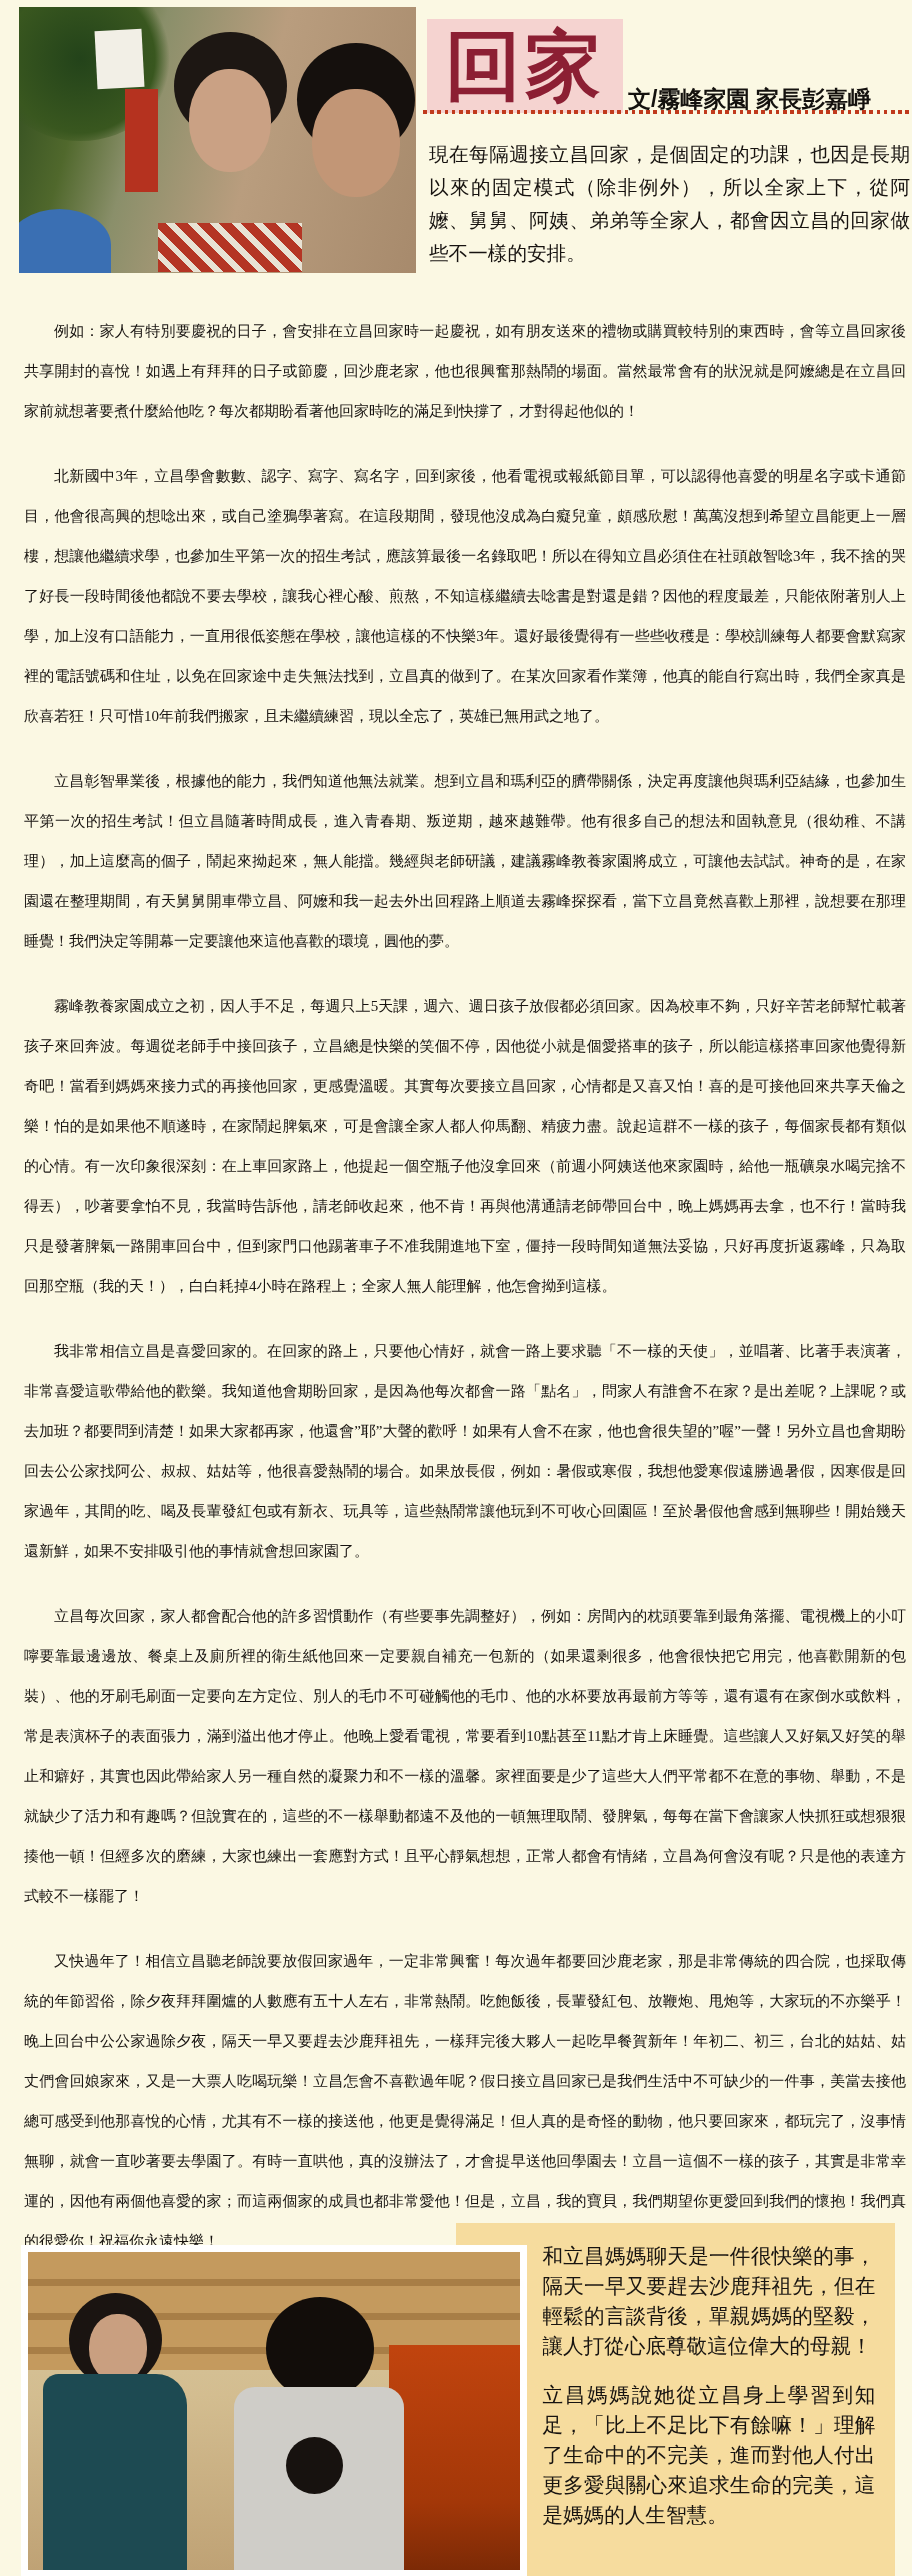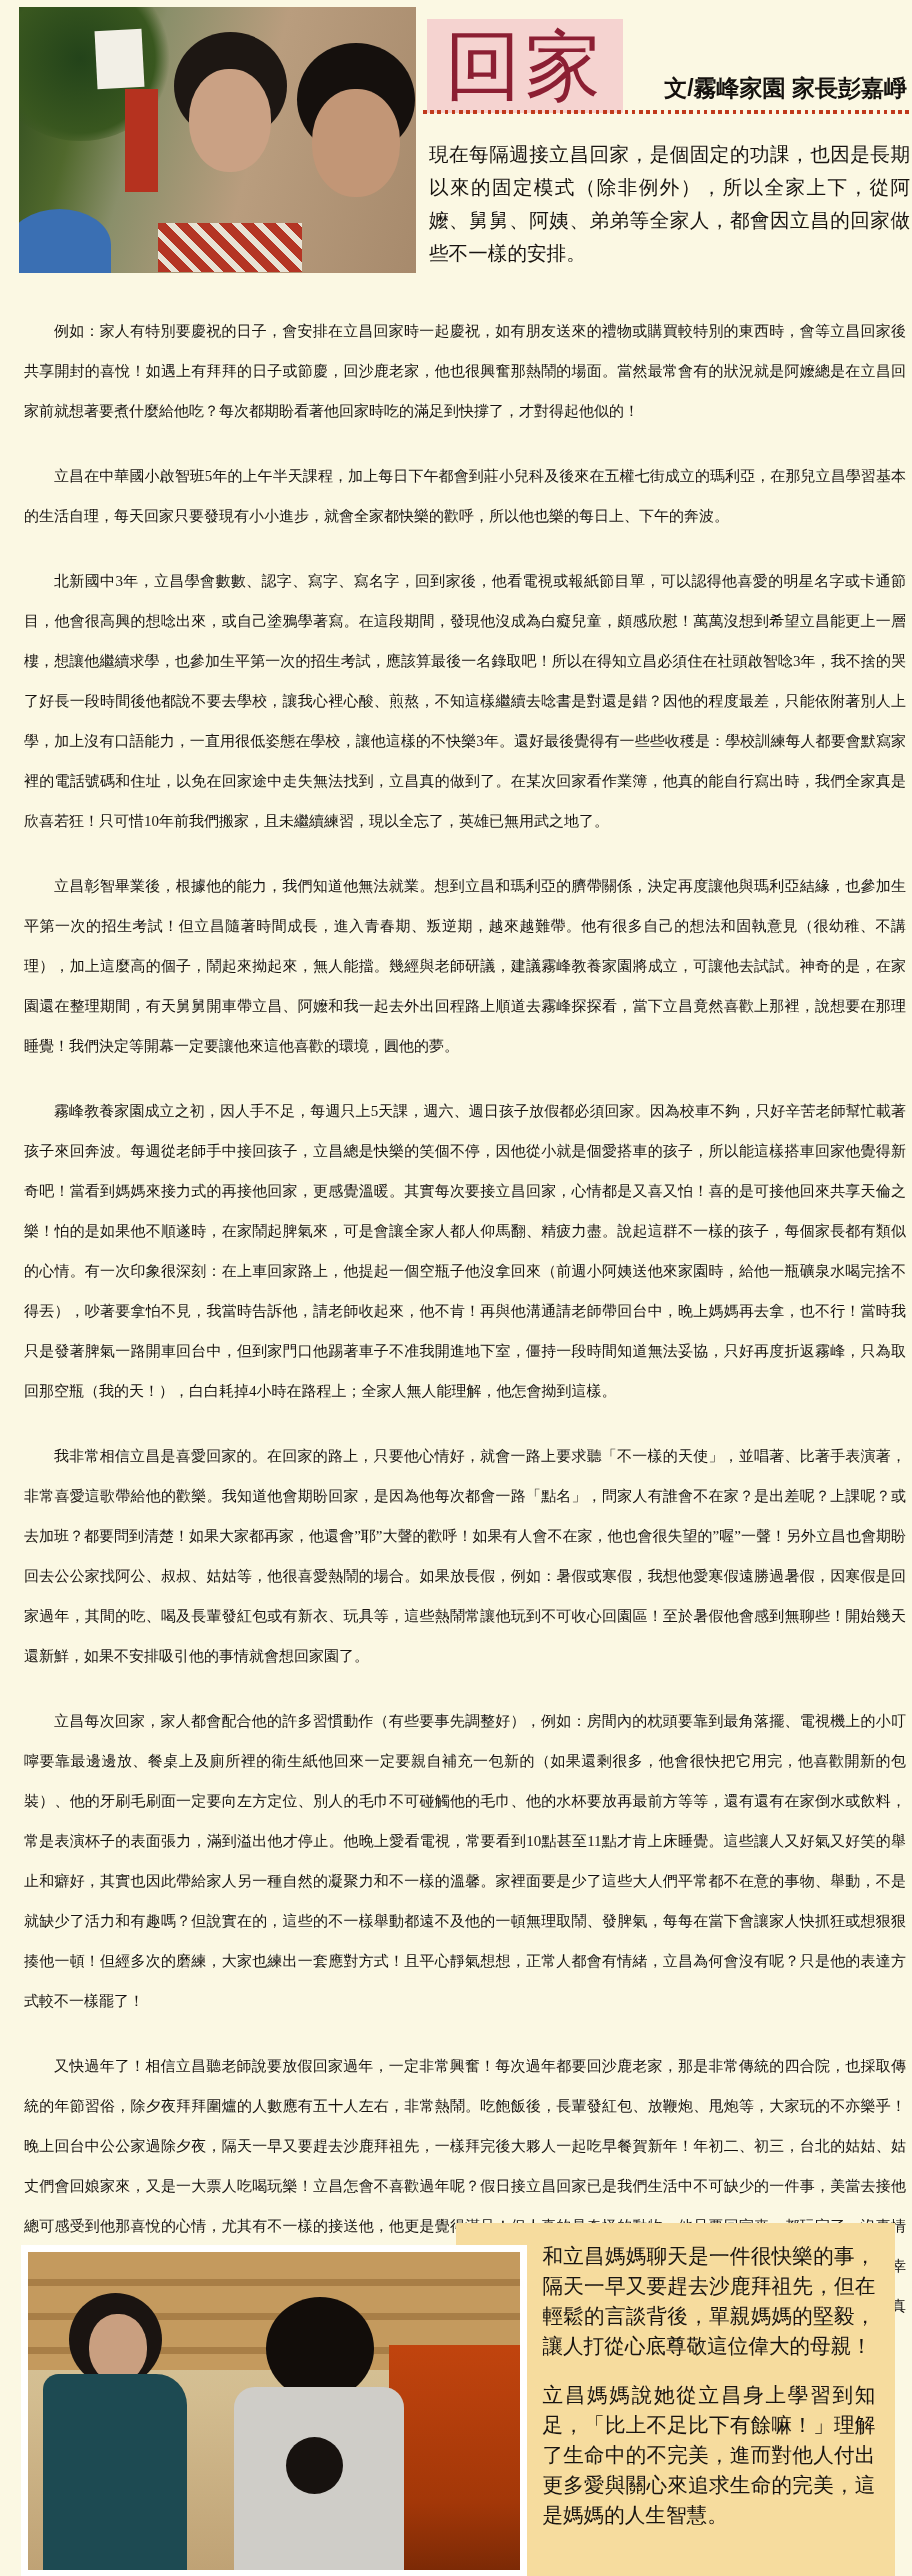--- a/index.html
+++ b/index.html
@@ -6,23 +6,23 @@
   body{width:913px;height:2946px;position:relative;background:var(--page-bg,#fbf8e3);
        font-family:"Liberation Serif",serif;color:#171310;}
   .abs{position:absolute;}
 
   
   .header-photo{left:18.5px;top:7.2px;width:397px;height:266px;overflow:hidden;
      background:linear-gradient(105deg,#2e4a1f 0%,#50682c 18%,#8a8f6a 32%,#b99d7e 58%,#a78a6c 100%);}
   .ph-shape{position:absolute;}
   .title-box{left:427px;top:18.5px;width:196px;height:94px;background:var(--title-bg,#f5d3d0);
      display:flex;align-items:center;justify-content:center;}
-  .title-box span{font-size:76px;font-weight:normal;color:var(--title-color,#8c1f33);
+  .title-box span{font-size:76px;font-weight:bold;color:var(--title-color,#8c1f33);
      letter-spacing:4.1px;line-height:1;}
-  .byline{left:592px;top:73px;width:315px;text-align:right;font-family:"Liberation Sans",sans-serif;
+  .byline{left:592px;top:84px;width:315px;text-align:center;font-family:"Liberation Sans",sans-serif;
      font-weight:bold;font-size:23px;color:#14110e;}
   .dotted-sep{left:423px;top:110px;width:486px;height:4.1px;
      background:repeating-linear-gradient(90deg,var(--accent,#c03a1c) 0 3.6px,transparent 3.6px 7.2px);}
   .intro{left:429px;top:138px;width:481px;font-size:19.6px;line-height:33px;text-align:justify;}
 
   
   .body-col{left:24px;top:295px;width:882px;}
   .body-col p{margin:16px 0 25px 0;font-size:15px;line-height:40px;text-align:justify;text-indent:2em;}
 
   
@@ -57,21 +57,20 @@
 
 <div class="abs title-box">
   <span>回家</span>
 </div>
 <div class="abs byline">文/霧峰家園 家長彭嘉崢</div>
 <div class="abs dotted-sep"></div>
 <div class="abs intro">現在每隔週接立昌回家，是個固定的功課，也因是長期以來的固定模式（除非例外），所以全家上下，從阿嬤、舅舅、阿姨、弟弟等全家人，都會因立昌的回家做些不一樣的安排。</div>
 
 <div class="abs body-col">
   <p>例如：家人有特別要慶祝的日子，會安排在立昌回家時一起慶祝，如有朋友送來的禮物或購買較特別的東西時，會等立昌回家後共享開封的喜悅！如遇上有拜拜的日子或節慶，回沙鹿老家，他也很興奮那熱鬧的場面。當然最常會有的狀況就是阿嬤總是在立昌回家前就想著要煮什麼給他吃？每次都期盼看著他回家時吃的滿足到快撐了，才對得起他似的！</p>
-  <p>立昌在中華國小啟智班5年的上午半天課程，加上每日下午都會到莊小兒科及後來在五權七街成立的瑪利亞，在那兒立昌學習基本的生活自理，每天回家只要發現有小小進步，就會全家都快樂的歡呼，所以他也樂的每日上、下午的奔波。</p>
   <p>北新國中3年，立昌學會數數、認字、寫字、寫名字，回到家後，他看電視或報紙節目單，可以認得他喜愛的明星名字或卡通節目，他會很高興的想唸出來，或自己塗鴉學著寫。在這段期間，發現他沒成為白癡兒童，頗感欣慰！萬萬沒想到希望立昌能更上一層樓，想讓他繼續求學，也參加生平第一次的招生考試，應該算最後一名錄取吧！所以在得知立昌必須住在社頭啟智唸3年，我不捨的哭了好長一段時間後他都說不要去學校，讓我心裡心酸、煎熬，不知這樣繼續去唸書是對還是錯？因他的程度最差，只能依附著別人上學，加上沒有口語能力，一直用很低姿態在學校，讓他這樣的不快樂3年。還好最後覺得有一些些收穫是：學校訓練每人都要會默寫家裡的電話號碼和住址，以免在回家途中走失無法找到，立昌真的做到了。在某次回家看作業簿，他真的能自行寫出時，我們全家真是欣喜若狂！只可惜10年前我們搬家，且未繼續練習，現以全忘了，英雄已無用武之地了。</p>
   <p>立昌彰智畢業後，根據他的能力，我們知道他無法就業。想到立昌和瑪利亞的臍帶關係，決定再度讓他與瑪利亞結緣，也參加生平第一次的招生考試！但立昌隨著時間成長，進入青春期、叛逆期，越來越難帶。他有很多自己的想法和固執意見（很幼稚、不講理），加上這麼高的個子，鬧起來拗起來，無人能擋。幾經與老師研議，建議霧峰教養家園將成立，可讓他去試試。神奇的是，在家園還在整理期間，有天舅舅開車帶立昌、阿嬤和我一起去外出回程路上順道去霧峰探探看，當下立昌竟然喜歡上那裡，說想要在那理睡覺！我們決定等開幕一定要讓他來這他喜歡的環境，圓他的夢。</p>
   <p>霧峰教養家園成立之初，因人手不足，每週只上5天課，週六、週日孩子放假都必須回家。因為校車不夠，只好辛苦老師幫忙載著孩子來回奔波。每週從老師手中接回孩子，立昌總是快樂的笑個不停，因他從小就是個愛搭車的孩子，所以能這樣搭車回家他覺得新奇吧！當看到媽媽來接力式的再接他回家，更感覺溫暖。其實每次要接立昌回家，心情都是又喜又怕！喜的是可接他回來共享天倫之樂！怕的是如果他不順遂時，在家鬧起脾氣來，可是會讓全家人都人仰馬翻、精疲力盡。說起這群不一樣的孩子，每個家長都有類似的心情。有一次印象很深刻：在上車回家路上，他提起一個空瓶子他沒拿回來（前週小阿姨送他來家園時，給他一瓶礦泉水喝完捨不得丟），吵著要拿怕不見，我當時告訴他，請老師收起來，他不肯！再與他溝通請老師帶回台中，晚上媽媽再去拿，也不行！當時我只是發著脾氣一路開車回台中，但到家門口他踢著車子不准我開進地下室，僵持一段時間知道無法妥協，只好再度折返霧峰，只為取回那空瓶（我的天！），白白耗掉4小時在路程上；全家人無人能理解，他怎會拗到這樣。</p>
   <p>我非常相信立昌是喜愛回家的。在回家的路上，只要他心情好，就會一路上要求聽「不一樣的天使」，並唱著、比著手表演著，非常喜愛這歌帶給他的歡樂。我知道他會期盼回家，是因為他每次都會一路「點名」，問家人有誰會不在家？是出差呢？上課呢？或去加班？都要問到清楚！如果大家都再家，他還會”耶”大聲的歡呼！如果有人會不在家，他也會很失望的”喔”一聲！另外立昌也會期盼回去公公家找阿公、叔叔、姑姑等，他很喜愛熱鬧的場合。如果放長假，例如：暑假或寒假，我想他愛寒假遠勝過暑假，因寒假是回家過年，其間的吃、喝及長輩發紅包或有新衣、玩具等，這些熱鬧常讓他玩到不可收心回園區！至於暑假他會感到無聊些！開始幾天還新鮮，如果不安排吸引他的事情就會想回家園了。</p>
   <p>立昌每次回家，家人都會配合他的許多習慣動作（有些要事先調整好），例如：房間內的枕頭要靠到最角落擺、電視機上的小叮嚀要靠最邊邊放、餐桌上及廁所裡的衛生紙他回來一定要親自補充一包新的（如果還剩很多，他會很快把它用完，他喜歡開新的包裝）、他的牙刷毛刷面一定要向左方定位、別人的毛巾不可碰觸他的毛巾、他的水杯要放再最前方等等，還有還有在家倒水或飲料，常是表演杯子的表面張力，滿到溢出他才停止。他晚上愛看電視，常要看到10點甚至11點才肯上床睡覺。這些讓人又好氣又好笑的舉止和癖好，其實也因此帶給家人另一種自然的凝聚力和不一樣的溫馨。家裡面要是少了這些大人們平常都不在意的事物、舉動，不是就缺少了活力和有趣嗎？但說實在的，這些的不一樣舉動都遠不及他的一頓無理取鬧、發脾氣，每每在當下會讓家人快抓狂或想狠狠揍他一頓！但經多次的磨練，大家也練出一套應對方式！且平心靜氣想想，正常人都會有情緒，立昌為何會沒有呢？只是他的表達方式較不一樣罷了！</p>
   <p>又快過年了！相信立昌聽老師說要放假回家過年，一定非常興奮！每次過年都要回沙鹿老家，那是非常傳統的四合院，也採取傳統的年節習俗，除夕夜拜拜圍爐的人數應有五十人左右，非常熱鬧。吃飽飯後，長輩發紅包、放鞭炮、甩炮等，大家玩的不亦樂乎！晚上回台中公公家過除夕夜，隔天一早又要趕去沙鹿拜祖先，一樣拜完後大夥人一起吃早餐賀新年！年初二、初三，台北的姑姑、姑丈們會回娘家來，又是一大票人吃喝玩樂！立昌怎會不喜歡過年呢？假日接立昌回家已是我們生活中不可缺少的一件事，美當去接他總可感受到他那喜悅的心情，尤其有不一樣的接送他，他更是覺得滿足！但人真的是奇怪的動物，他只要回家來，都玩完了，沒事情無聊，就會一直吵著要去學園了。有時一直哄他，真的沒辦法了，才會提早送他回學園去！立昌一這個不一樣的孩子，其實是非常幸運的，因他有兩個他喜愛的家；而這兩個家的成員也都非常愛他！但是，立昌，我的寶貝，我們期望你更愛回到我們的懷抱！我們真的很愛你！祝福你永遠快樂！</p>
 </div>
 
 <div class="abs sidebar">
   <div class="sb-top">

